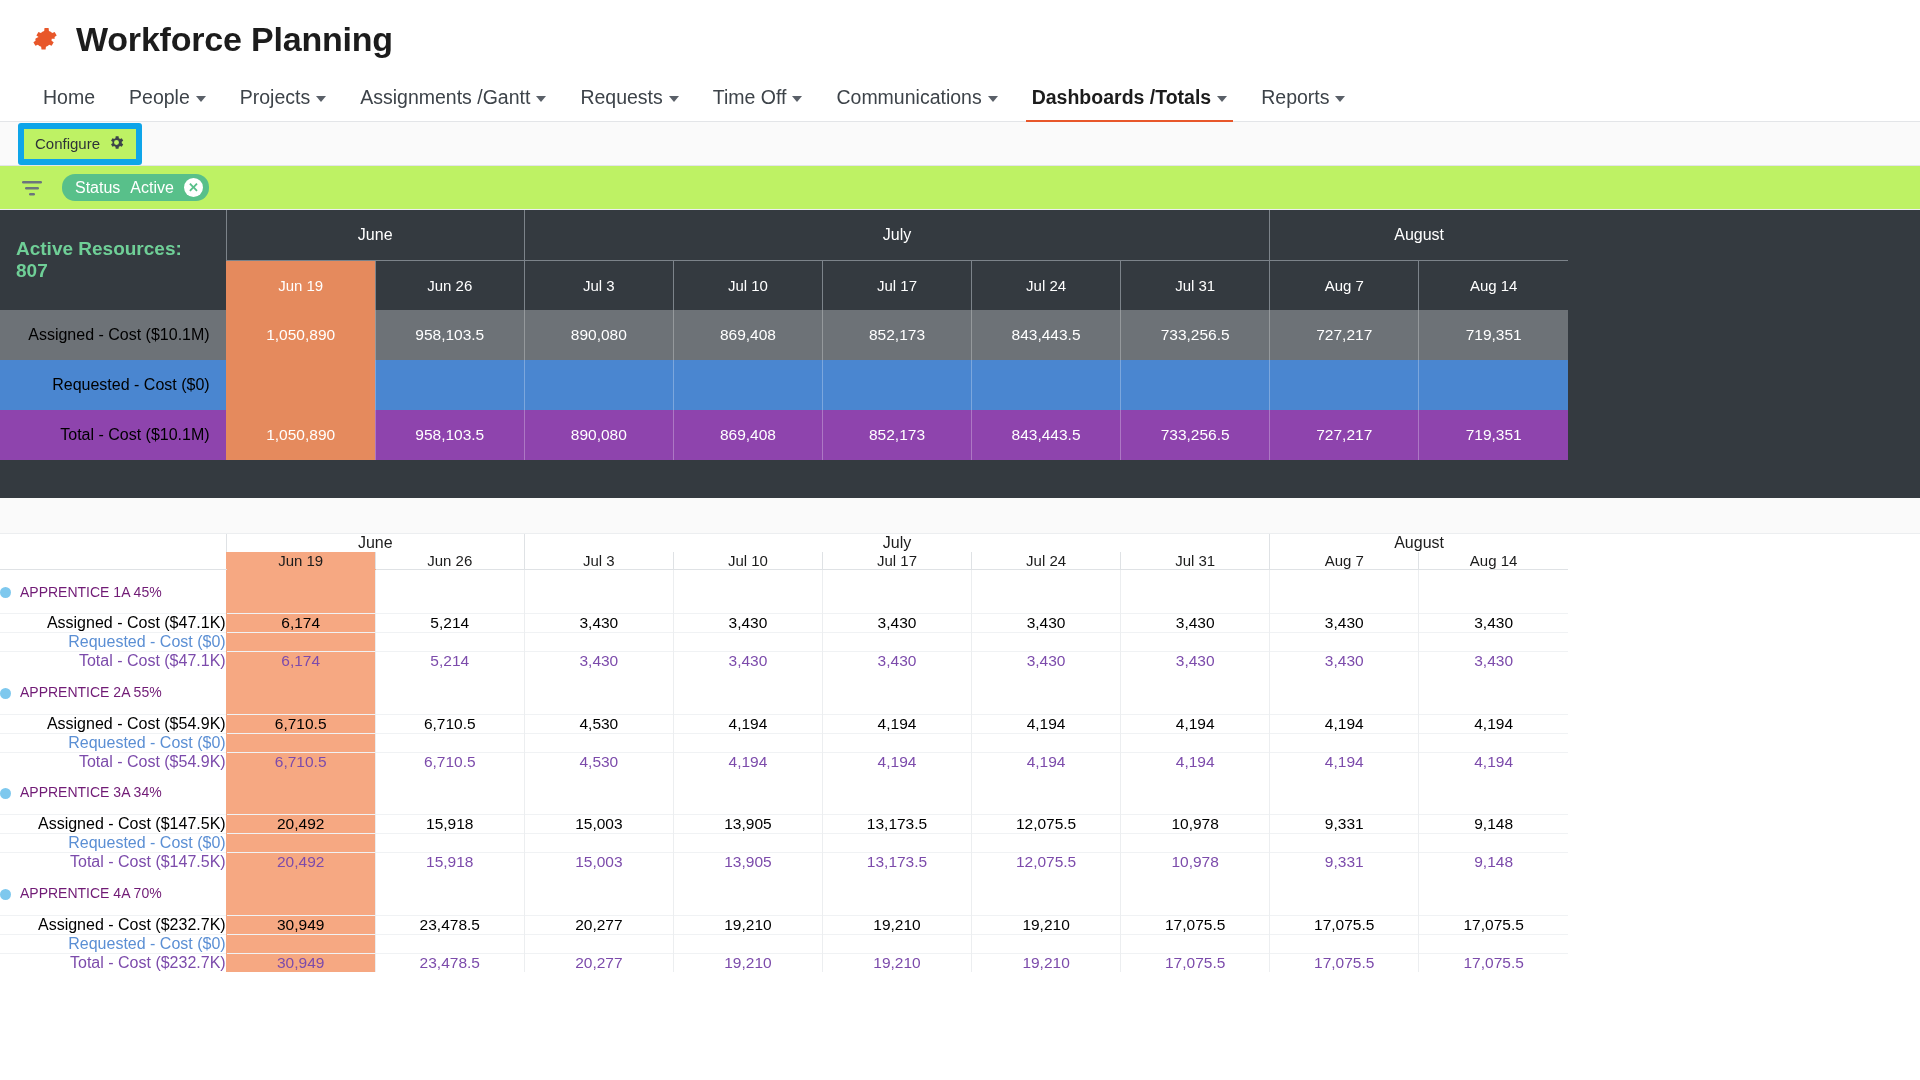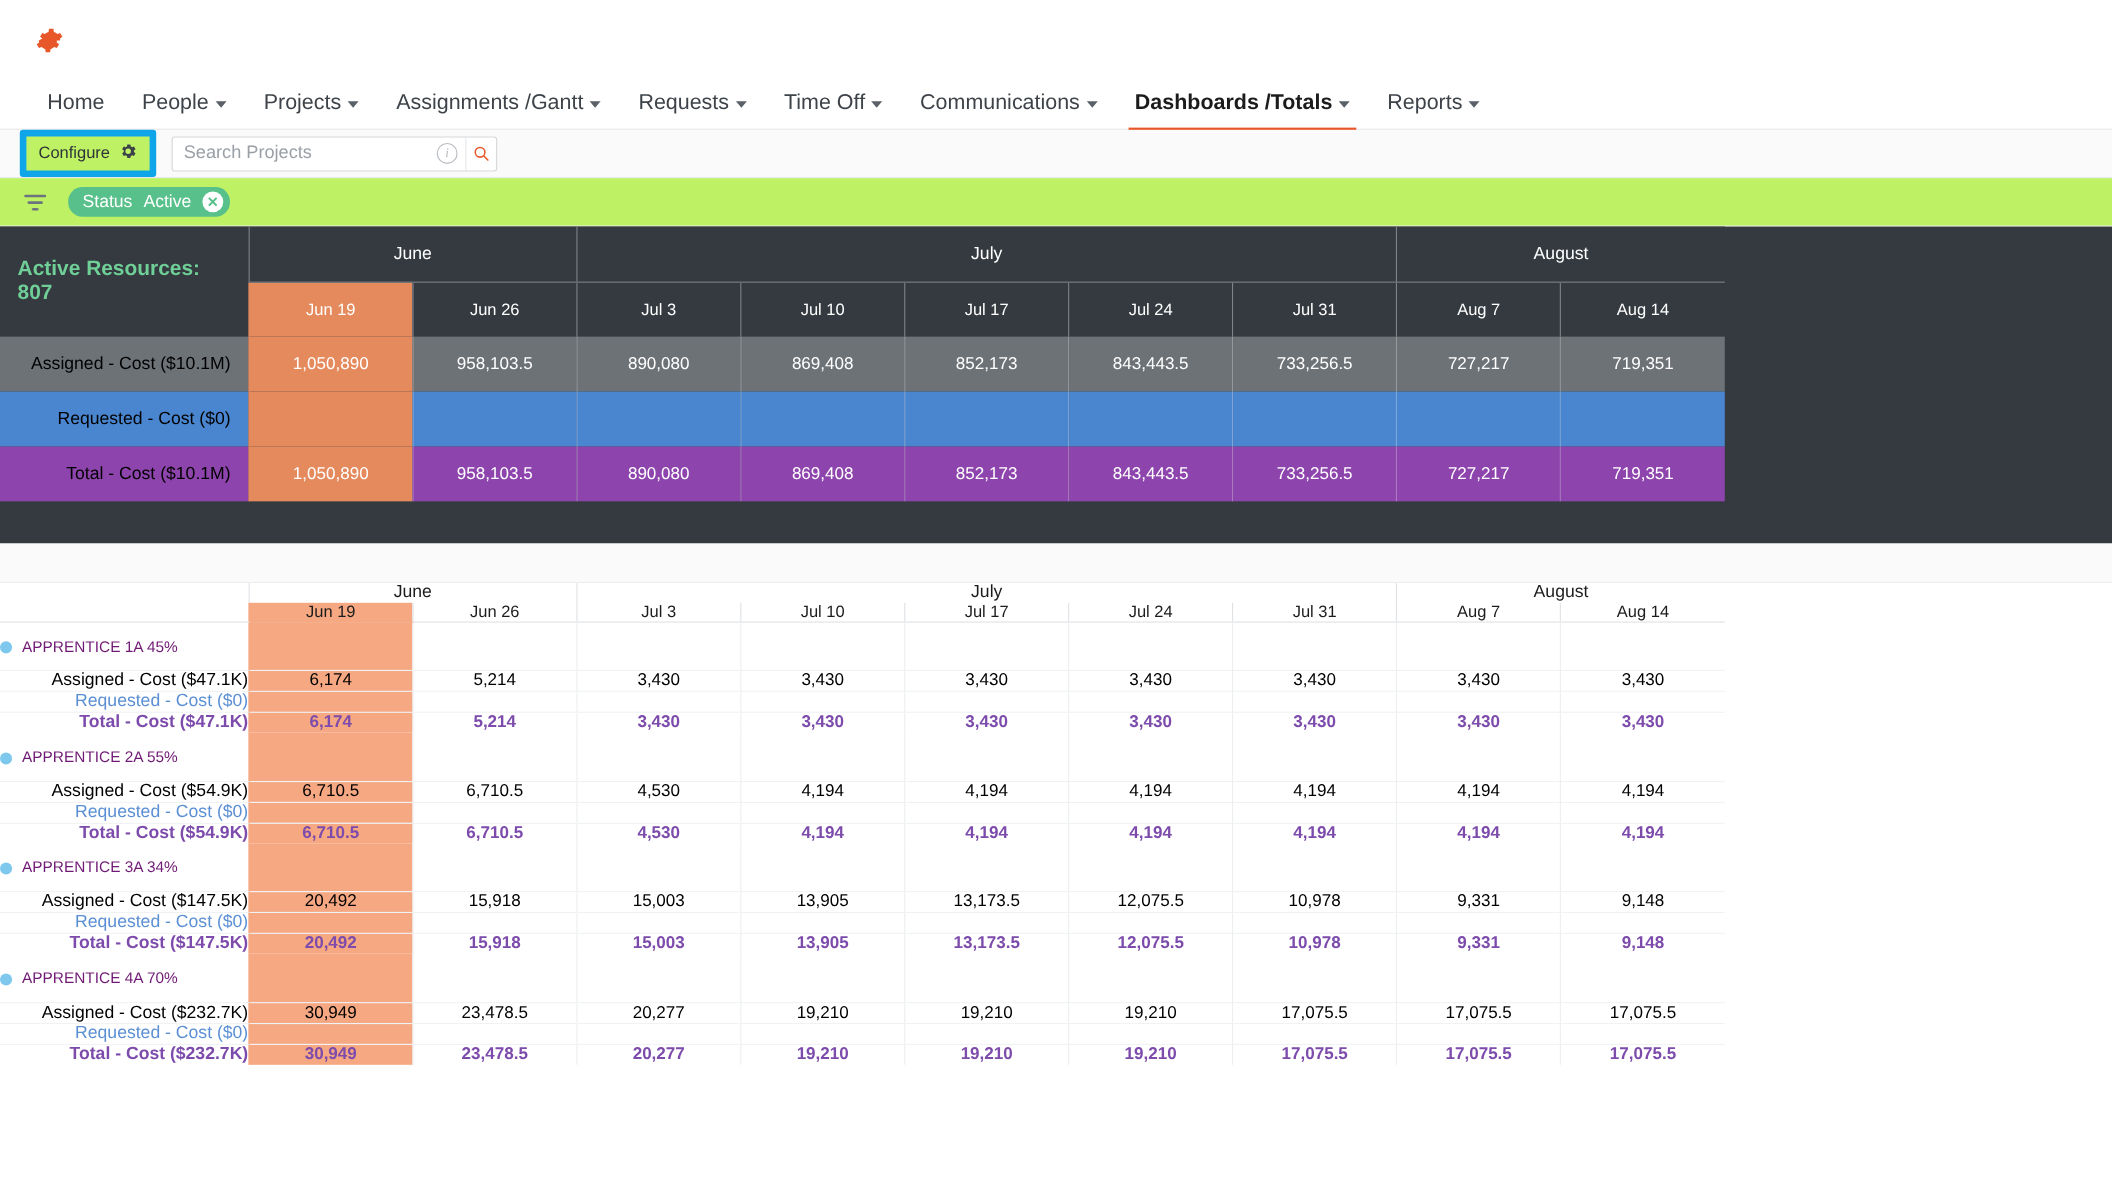--- a/index.html
+++ b/index.html
@@ -174,33 +174,34 @@
   .det-rowlabel {
     font-size: 16px; text-align: right; padding: 6px 14px 6px 0; white-space: nowrap;
   }
   .det-cell {
     font-size: 15.5px; text-align: center; padding: 6px 0;
     border-left: 1px solid #eceef0;
   }
   .det-cell.hl { background: #f6a882; border-left-color: #f6a882; }
   tr.d-assigned  td { color: #000000; border-top: 1px solid #f0f2f4; }
   tr.d-requested td { color: #5b8fd4; border-top: 1px solid #f0f2f4; }
-  tr.d-total     td { color: #7c4bab; border-top: 1px solid #f0f2f4; font-weight: bold; }
+  tr.d-total     td { color: #7c4bab; border-top: 1px solid #f0f2f4; }
   tr.d-requested .det-cell.hl, tr.d-assigned .det-cell.hl, tr.d-total .det-cell.hl { }
 </style>
 </head>
 <body>
 
 <div class="app-header">
   <span class="brand-gear">
     <svg viewBox="0 0 24 24" width="30" height="30" aria-hidden="true">
       <path fill="#e8572a" d="M12 8.4a3.6 3.6 0 100 7.2 3.6 3.6 0 000-7.2zm0 5.6a2 2 0 110-4 2 2 0 010 4z"></path>
       <path fill="#e8572a" d="M21 12c0-.6-.06-1.2-.17-1.77l2.02-1.36-1.9-3.3-2.26.92a8.6 8.6 0 00-3.07-1.78L15.3 2h-3.8l-.32 2.71a8.6 8.6 0 00-3.07 1.78l-2.26-.92-1.9 3.3 2.02 1.36A9.3 9.3 0 003 12c0 .6.06 1.2.17 1.77L1.15 15.13l1.9 3.3 2.26-.92a8.6 8.6 0 003.07 1.78L8.7 22h3.8l.32-2.71a8.6 8.6 0 003.07-1.78l2.26.92 1.9-3.3-2.02-1.36c.11-.57.17-1.17.17-1.77z" transform="scale(0.86) translate(2 1.8)"></path>
     </svg>
   </span>
+  <span class="app-title">Workforce Planning</span>
 </div>
 
 <div class="nav-bar">
   <div class="nav-item">
     <span>Home</span>
   </div>
   <div class="nav-item">
     <span>People</span>
     <span class="caret"></span>
   </div>
@@ -233,30 +234,20 @@
     <span class="caret"></span>
   </div>
 </div>
 
 <div class="toolbar">
   <div class="configure-btn">
     <span>Configure</span>
     <span>
       <svg viewBox="0 0 24 24" width="17" height="17" aria-hidden="true">
         <path fill="#3d4349" d="M19.4 13a7.6 7.6 0 000-2l2.1-1.6-2-3.5-2.5 1a7.6 7.6 0 00-1.7-1l-.4-2.6h-4l-.4 2.6c-.6.25-1.2.6-1.7 1l-2.5-1-2 3.5L6.4 11a7.6 7.6 0 000 2l-2.1 1.6 2 3.5 2.5-1c.5.4 1.1.75 1.7 1l.4 2.6h4l.4-2.6c.6-.25 1.2-.6 1.7-1l2.5 1 2-3.5L19.4 13zM12 15.5a3.5 3.5 0 110-7 3.5 3.5 0 010 7z"></path>
-      </svg>
-    </span>
-  </div>
-  <div class="search-wrap">
-    <input type="text" placeholder="Search Projects" style="">
-    <span class="info-icon">i</span>
-    <span class="search-go">
-      <svg viewBox="0 0 24 24" width="17" height="17" aria-hidden="true">
-        <circle cx="10.5" cy="10.5" r="6.2" fill="none" stroke="#e8572a" stroke-width="2"></circle>
-        <line x1="15" y1="15" x2="20.5" y2="20.5" stroke="#e8572a" stroke-width="2" stroke-linecap="round"></line>
       </svg>
     </span>
   </div>
 </div>
 
 <div class="filter-bar">
   <span class="filter-icon">
     <svg viewBox="0 0 24 18" width="24" height="18" aria-hidden="true">
       <rect x="2" y="2" width="20" height="2.4" rx="1.2" fill="#6c757d"></rect>
       <rect x="5" y="8" width="14" height="2.4" rx="1.2" fill="#6c757d"></rect>

